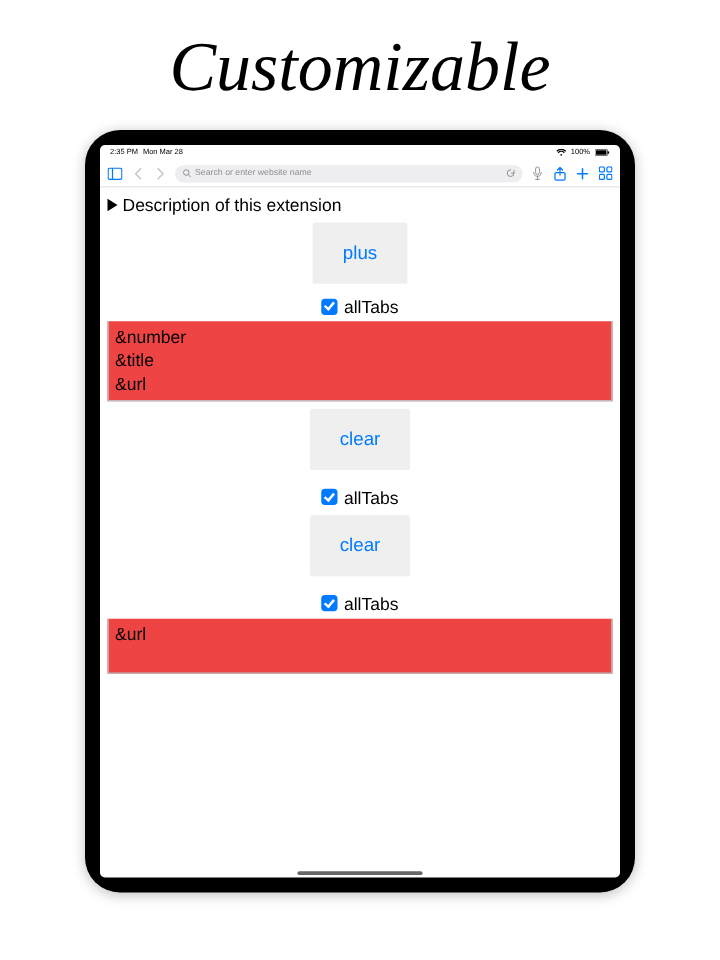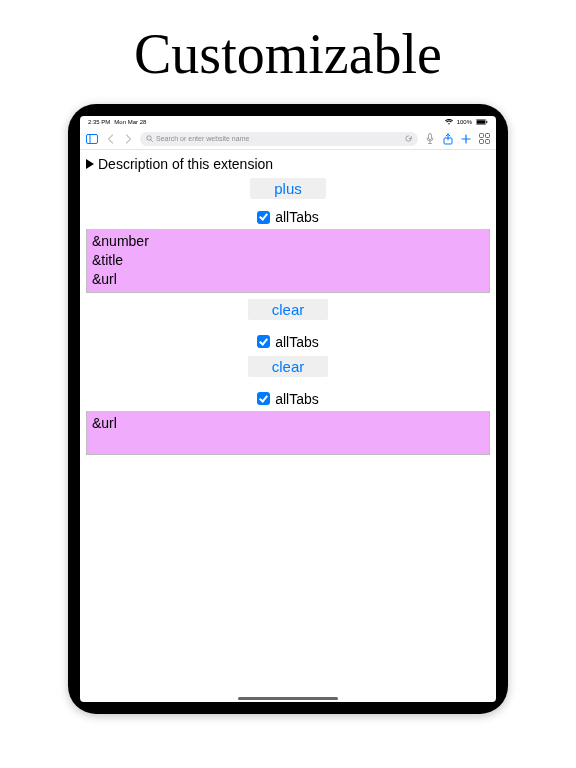--- a/index.html
+++ b/index.html
@@ -11,20 +11,21 @@
     overflow: hidden;
   }
   .hero-title {
     font-family: Georgia, "Times New Roman", serif;
     font-size: 56px;
     font-weight: 400;
     text-align: center;
     margin-top: 22px;
     margin-bottom: 18px;
     letter-spacing: 0px;
+    font-style: italic;
   }
   .device {
     width: 440px;
     height: 610px;
     margin: 0 auto;
     background: #000;
     border-radius: 28px;
     padding: 12px 12px 12px 12px;
     position: relative;
     box-shadow: 0 2px 10px rgba(0,0,0,0.25);
@@ -97,21 +98,21 @@
     border-bottom: 5px solid transparent;
     border-left: 8px solid #000;
   }
   .center-btn {
     display: block;
     margin: 4px auto 10px auto;
     background: #efefef;
     border: none;
     color: #007aff;
     font-size: 15px;
-    padding: 2px 24px;
+    padding: 16px 24px;
     border-radius: 2px;
     font-family: inherit;
   }
   .check-row {
     display: flex;
     align-items: center;
     justify-content: center;
     gap: 5px;
     font-size: 14px;
     margin-bottom: 4px;
@@ -140,21 +141,21 @@
     display: block;
   }
   .input-multi {
     width: 100%;
     border: 1px solid #bdbdbd;
     border-top: none;
     font-size: 14px;
     padding: 3px 5px;
     line-height: 1.35;
     font-family: inherit;
-    background: #f0abfc;
+    background: #ef4444;
     resize: none;
     display: block;
     white-space: pre;
   }
   .home-indicator {
     position: absolute;
     bottom: 2px;
     left: 50%;
     transform: translateX(-50%);
     width: 100px;

